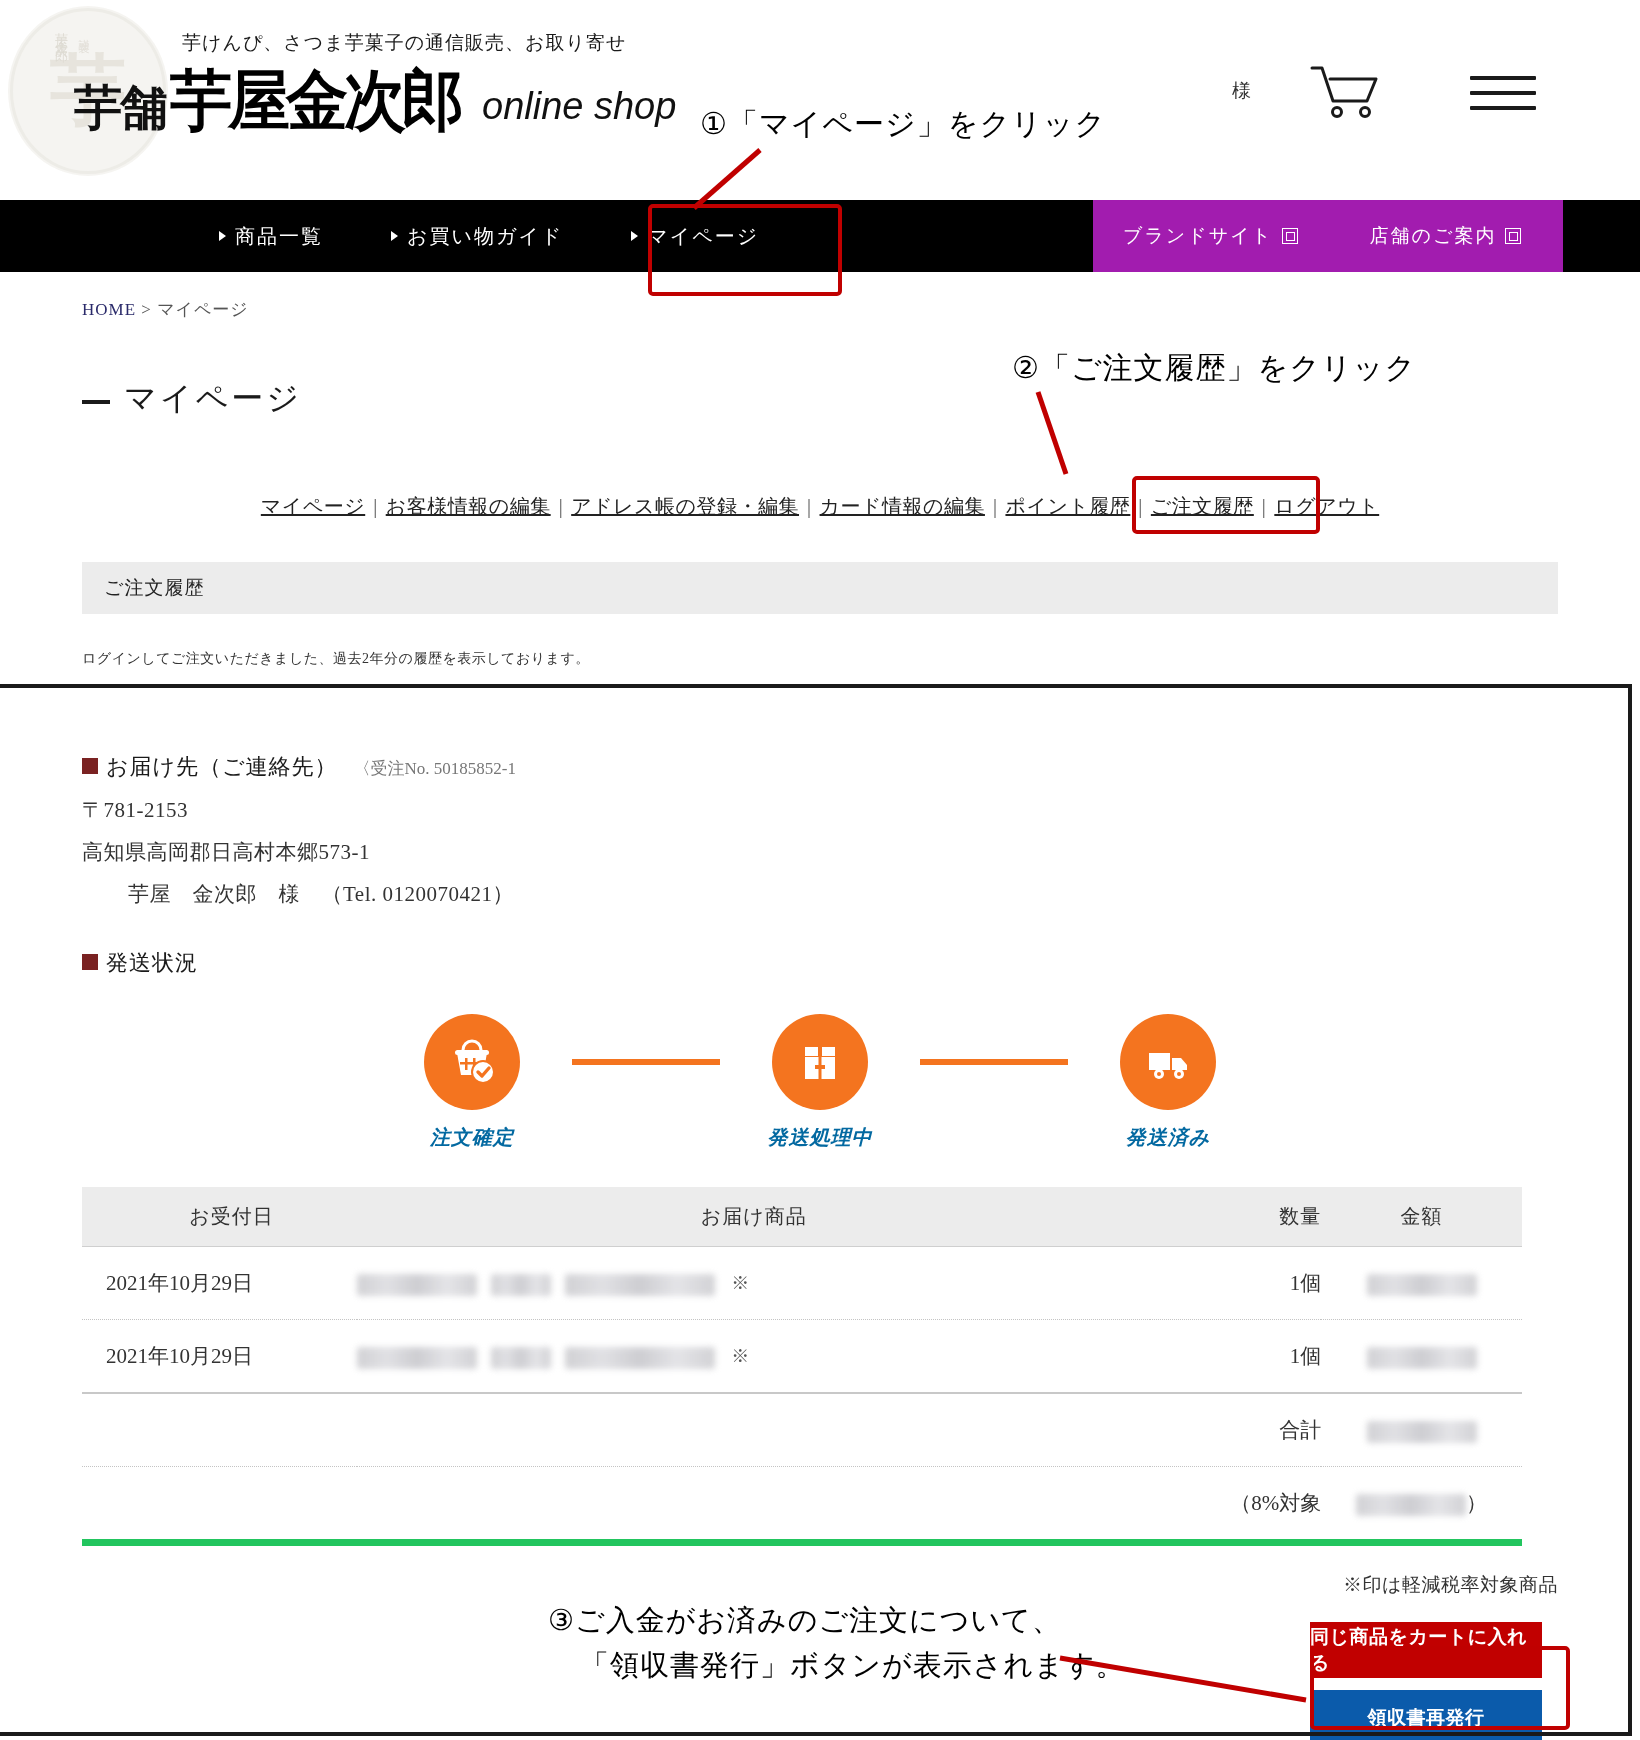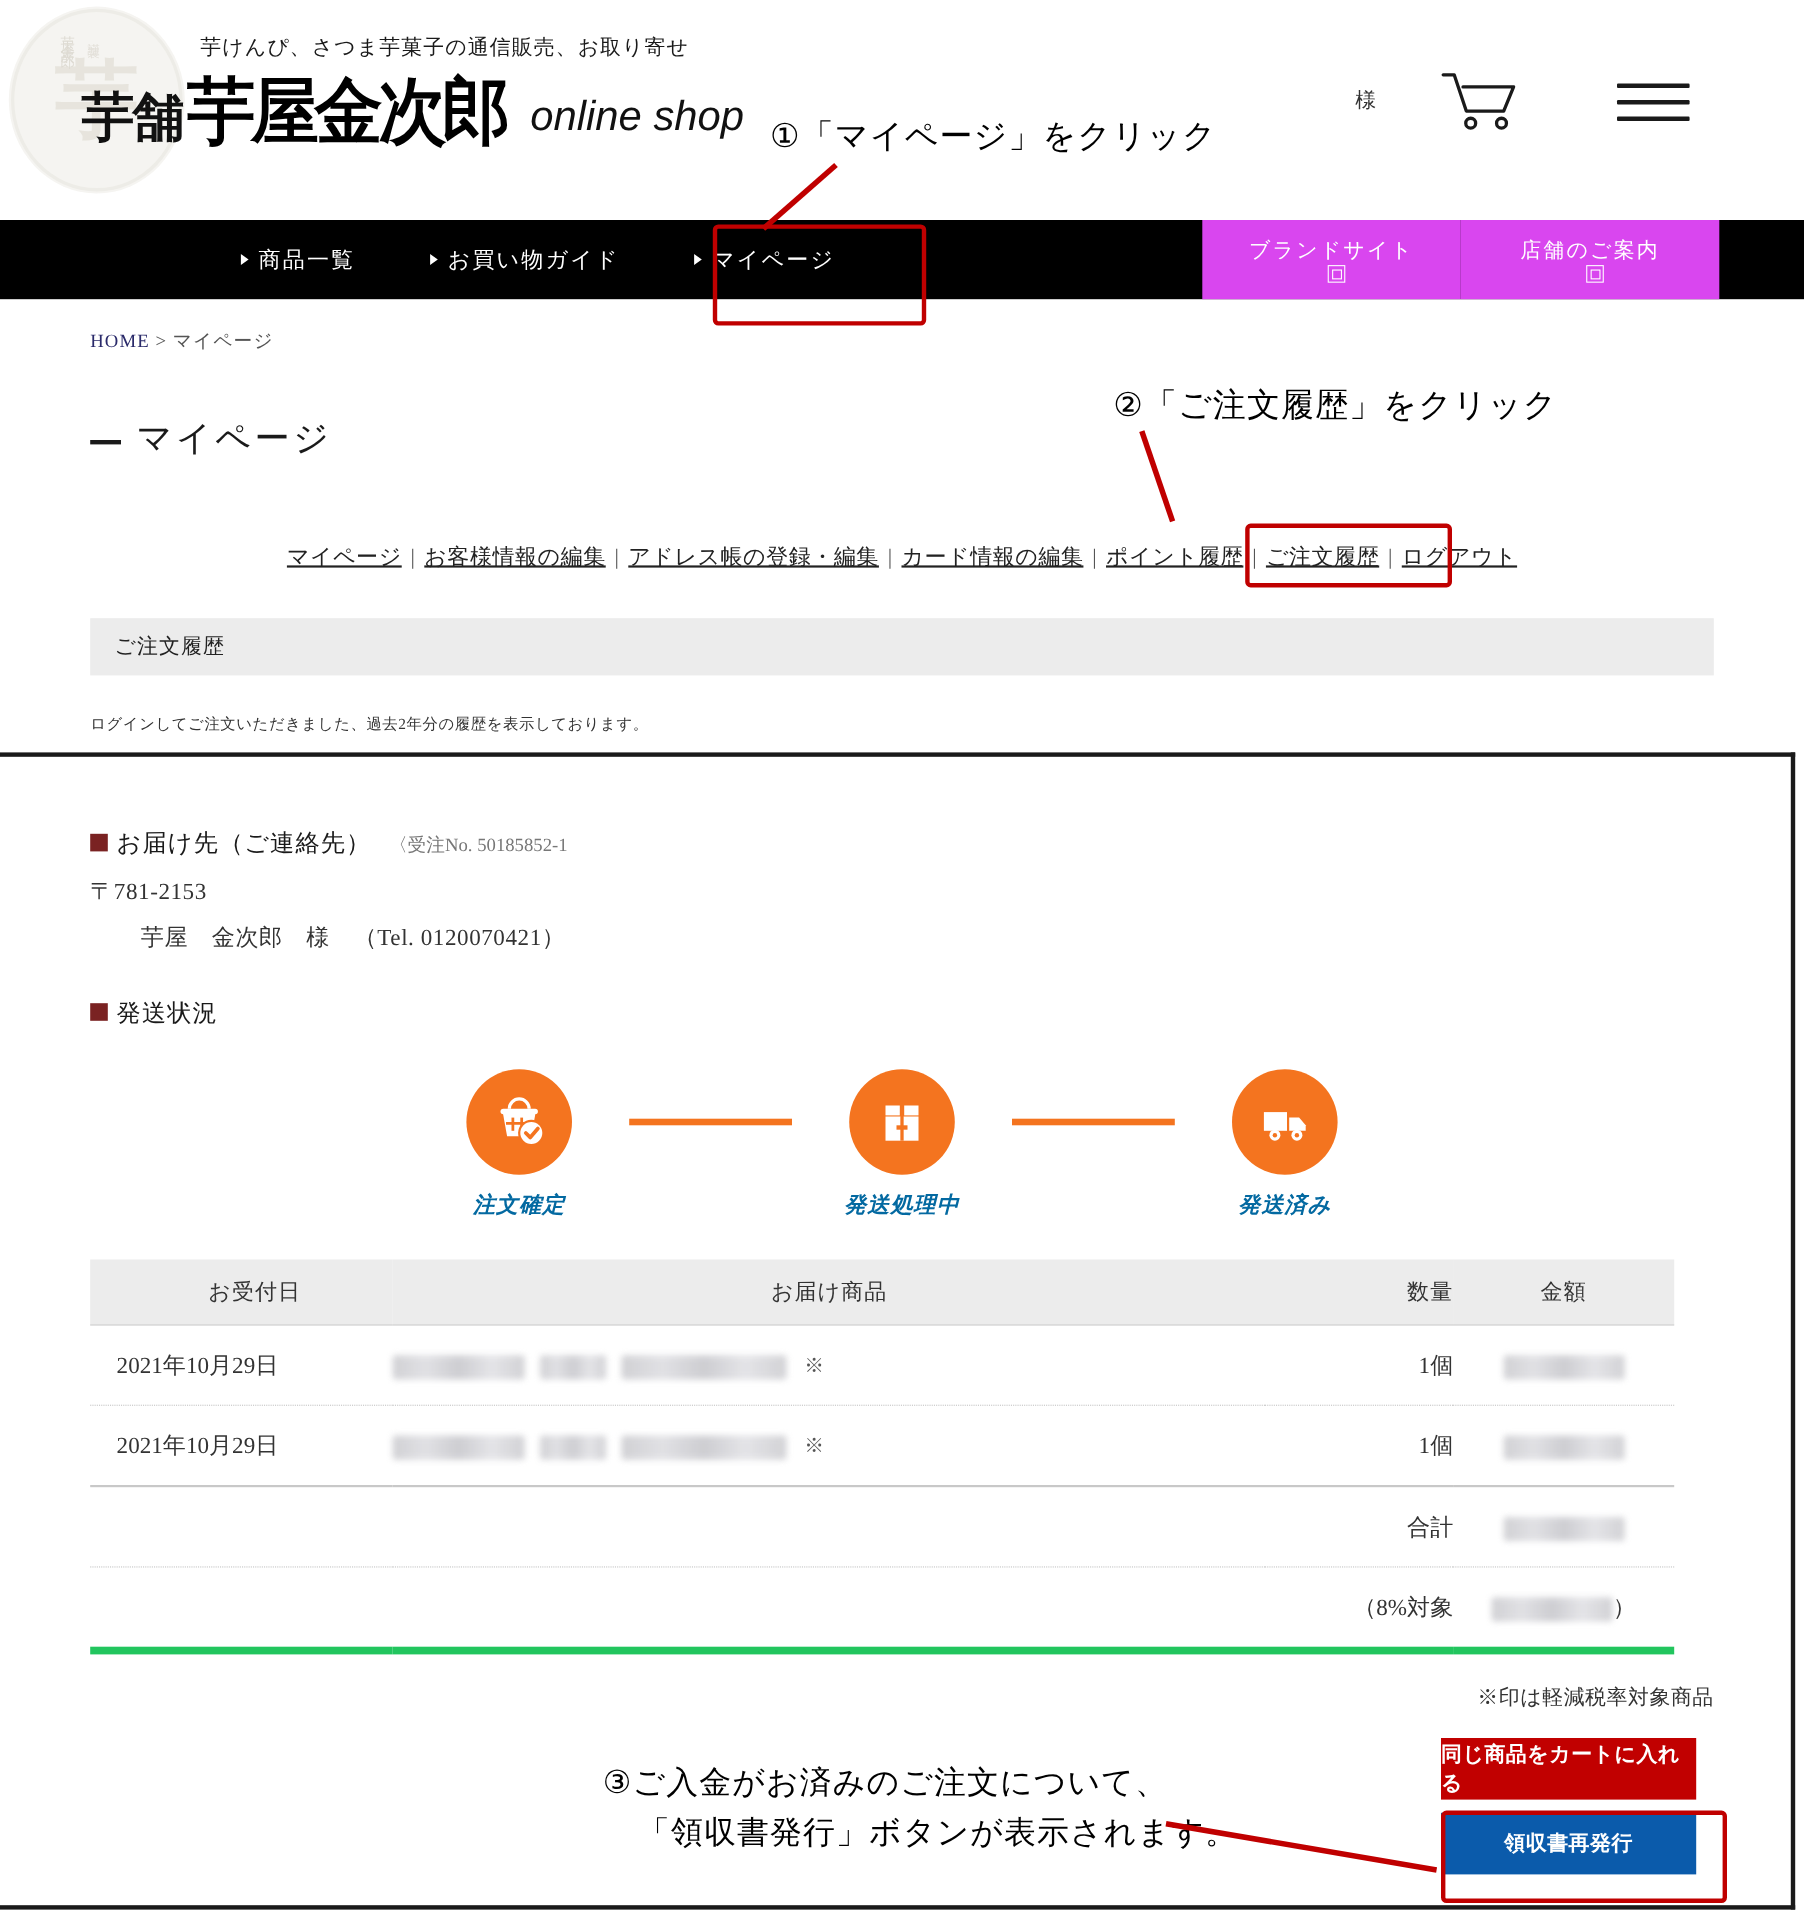--- a/index.html
+++ b/index.html
@@ -71,24 +71,23 @@
     padding:0 34px;display:flex;align-items:center;height:86px;white-space:nowrap;
     font-family:"DejaVu Serif",serif;
   }
   .gnav-item .tri{
     display:inline-block;width:0;height:0;
     border-left:7px solid #fff;border-top:5px solid transparent;border-bottom:5px solid transparent;
     margin-right:9px;
   }
   .gnav-right{margin-left:auto;display:flex;margin-right:77px;}
   .gnav-box{
-    background:#d946ef;color:#fff;font-size:19px;letter-spacing:2px;
+    background:#a21caf;color:#fff;font-size:19px;letter-spacing:2px;
     width:235px;display:flex;align-items:center;justify-content:center;height:72px;
     font-family:"DejaVu Serif",serif;
-    flex-direction:column;
   }
   .ext-ico{
     display:inline-block;width:14px;height:14px;border:1.5px solid #fff;margin-left:9px;position:relative;
   }
   .ext-ico:after{
     content:"";position:absolute;left:3px;top:3px;width:7px;height:7px;border:1px solid #fff;
   }
 
   
   .breadcrumb{margin:26px 0 0 82px;font-size:17px;color:#555;letter-spacing:1px;}
@@ -266,20 +265,21 @@
 
   <div class="sec-head">ご注文履歴</div>
   <div class="sec-desc">ログインしてご注文いただきました、過去2年分の履歴を表示しております。</div>
 
   <div class="order-card">
 
     <div class="addr-head">
       <span class="sq"></span><span>お届け先（ご連絡先）</span><span class="ordno">〈受注No. 50185852-1</span>
     </div>
     <div class="addr-line">〒781-2153</div>
+    <div class="addr-line">高知県高岡郡日高村本郷573-1</div>
     <div class="addr-name">芋屋　金次郎　様　（Tel. 0120070421）</div>
 
     <div class="ship-head">
       <span class="sq"></span><span>発送状況</span>
     </div>
 
     <div class="steps">
       <div class="step">
         <div class="step-circle">
           <svg width="58" height="58" viewBox="0 0 58 58">

